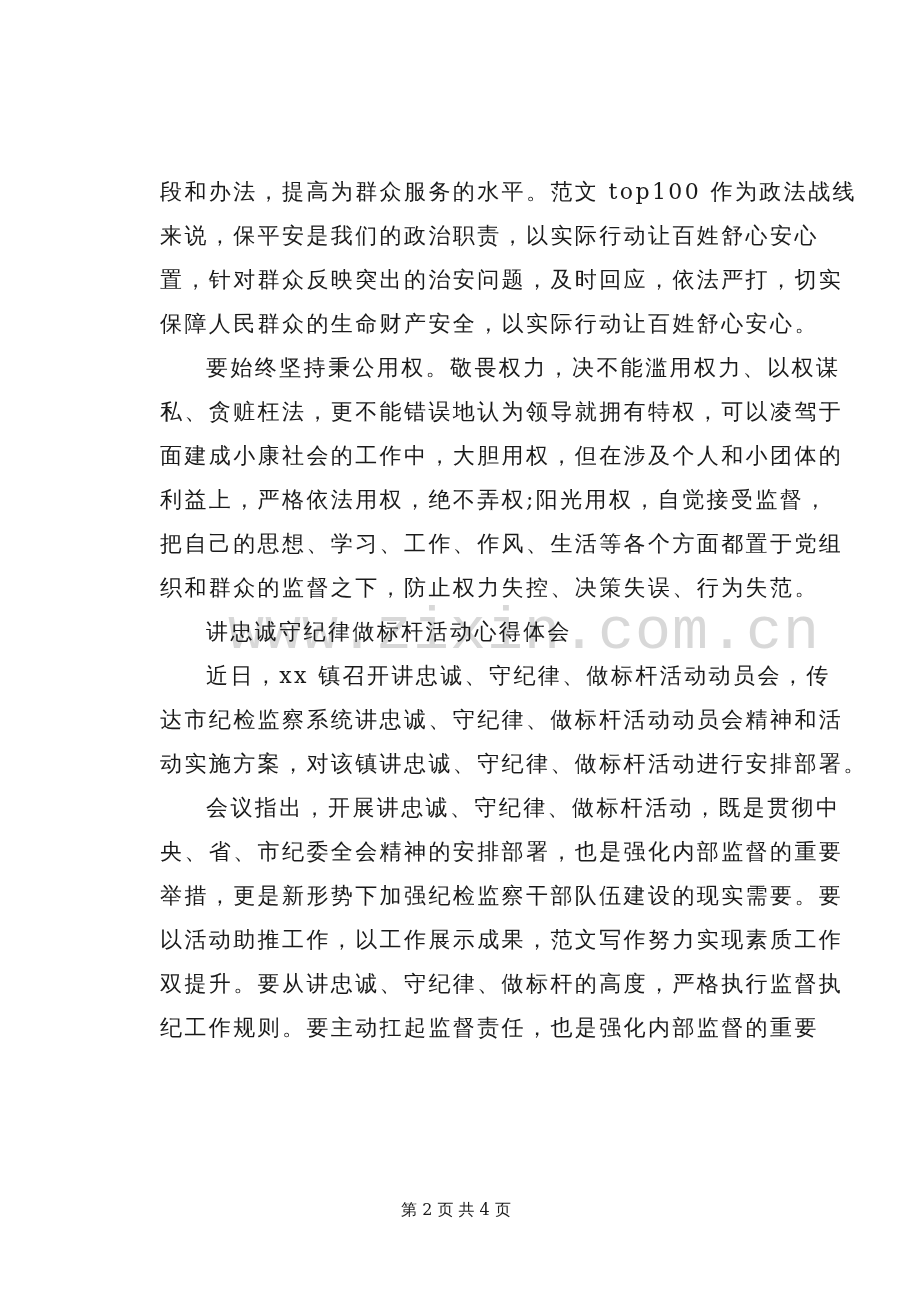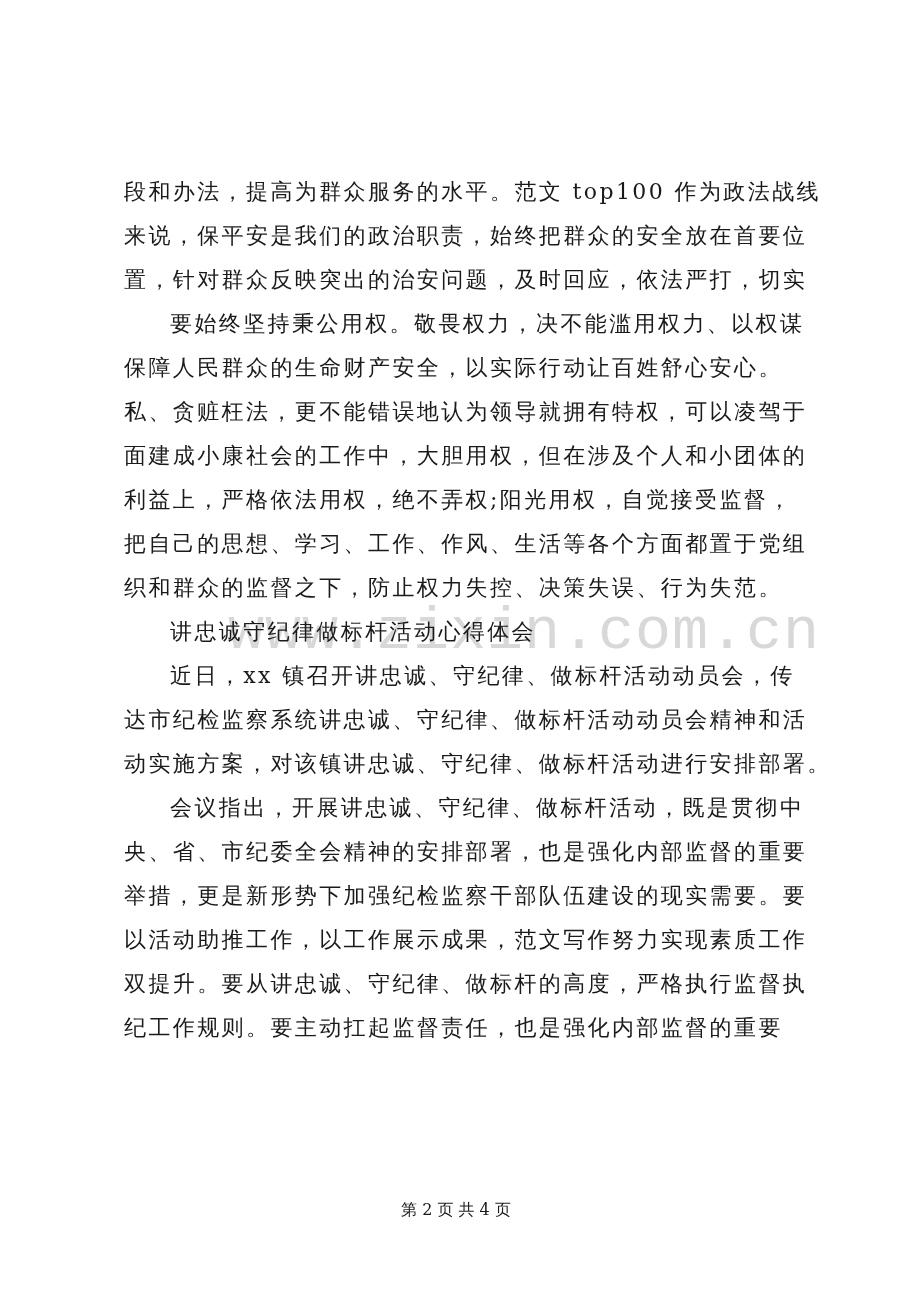--- a/index.html
+++ b/index.html
@@ -41,43 +41,43 @@
       left: 228px;
       top: 598px;
       font-family: Liberation Mono, monospace;
       font-size: 60px;
       color: #d8d8d8;
       letter-spacing: 1px;
       white-space: nowrap;
       z-index: 0;
       pointer-events: none;
     }
-    .body-text { z-index: 1; }
+    .body-text { z-index: 1; margin-left: 36px; }
     .footer {
       position: absolute;
       left: 0;
       width: 912px;
       top: 1200px;
       text-align: center;
       font-size: 16px;
       color: #1a1a1a;
     }
   </style>
 </head>
 <body>
 
 <div class="page">
   <div class="watermark">www.zixin.com.cn</div>
 
   <div class="body-text">
     <div class="line">段和办法，提高为群众服务的水平。范文 top100 作为政法战线</div>
-    <div class="line">来说，保平安是我们的政治职责，始终把群众的安全放在首要位</div>
+    <div class="line">来说，保平安是我们的政治职责，以实际行动让百姓舒心安心</div>
     <div class="line">置，针对群众反映突出的治安问题，及时回应，依法严打，切实</div>
+    <div class="line">保障人民群众的生命财产安全，以实际行动让百姓舒心安心。</div>
     <div class="line indent">要始终坚持秉公用权。敬畏权力，决不能滥用权力、以权谋</div>
-    <div class="line">保障人民群众的生命财产安全，以实际行动让百姓舒心安心。</div>
     <div class="line">私、贪赃枉法，更不能错误地认为领导就拥有特权，可以凌驾于</div>
     <div class="line">面建成小康社会的工作中，大胆用权，但在涉及个人和小团体的</div>
     <div class="line">利益上，严格依法用权，绝不弄权;阳光用权，自觉接受监督，</div>
     <div class="line">把自己的思想、学习、工作、作风、生活等各个方面都置于党组</div>
     <div class="line">织和群众的监督之下，防止权力失控、决策失误、行为失范。</div>
     <div class="line indent">讲忠诚守纪律做标杆活动心得体会</div>
     <div class="line indent">近日，xx 镇召开讲忠诚、守纪律、做标杆活动动员会，传</div>
     <div class="line">达市纪检监察系统讲忠诚、守纪律、做标杆活动动员会精神和活</div>
     <div class="line">动实施方案，对该镇讲忠诚、守纪律、做标杆活动进行安排部署。</div>
     <div class="line indent">会议指出，开展讲忠诚、守纪律、做标杆活动，既是贯彻中</div>

